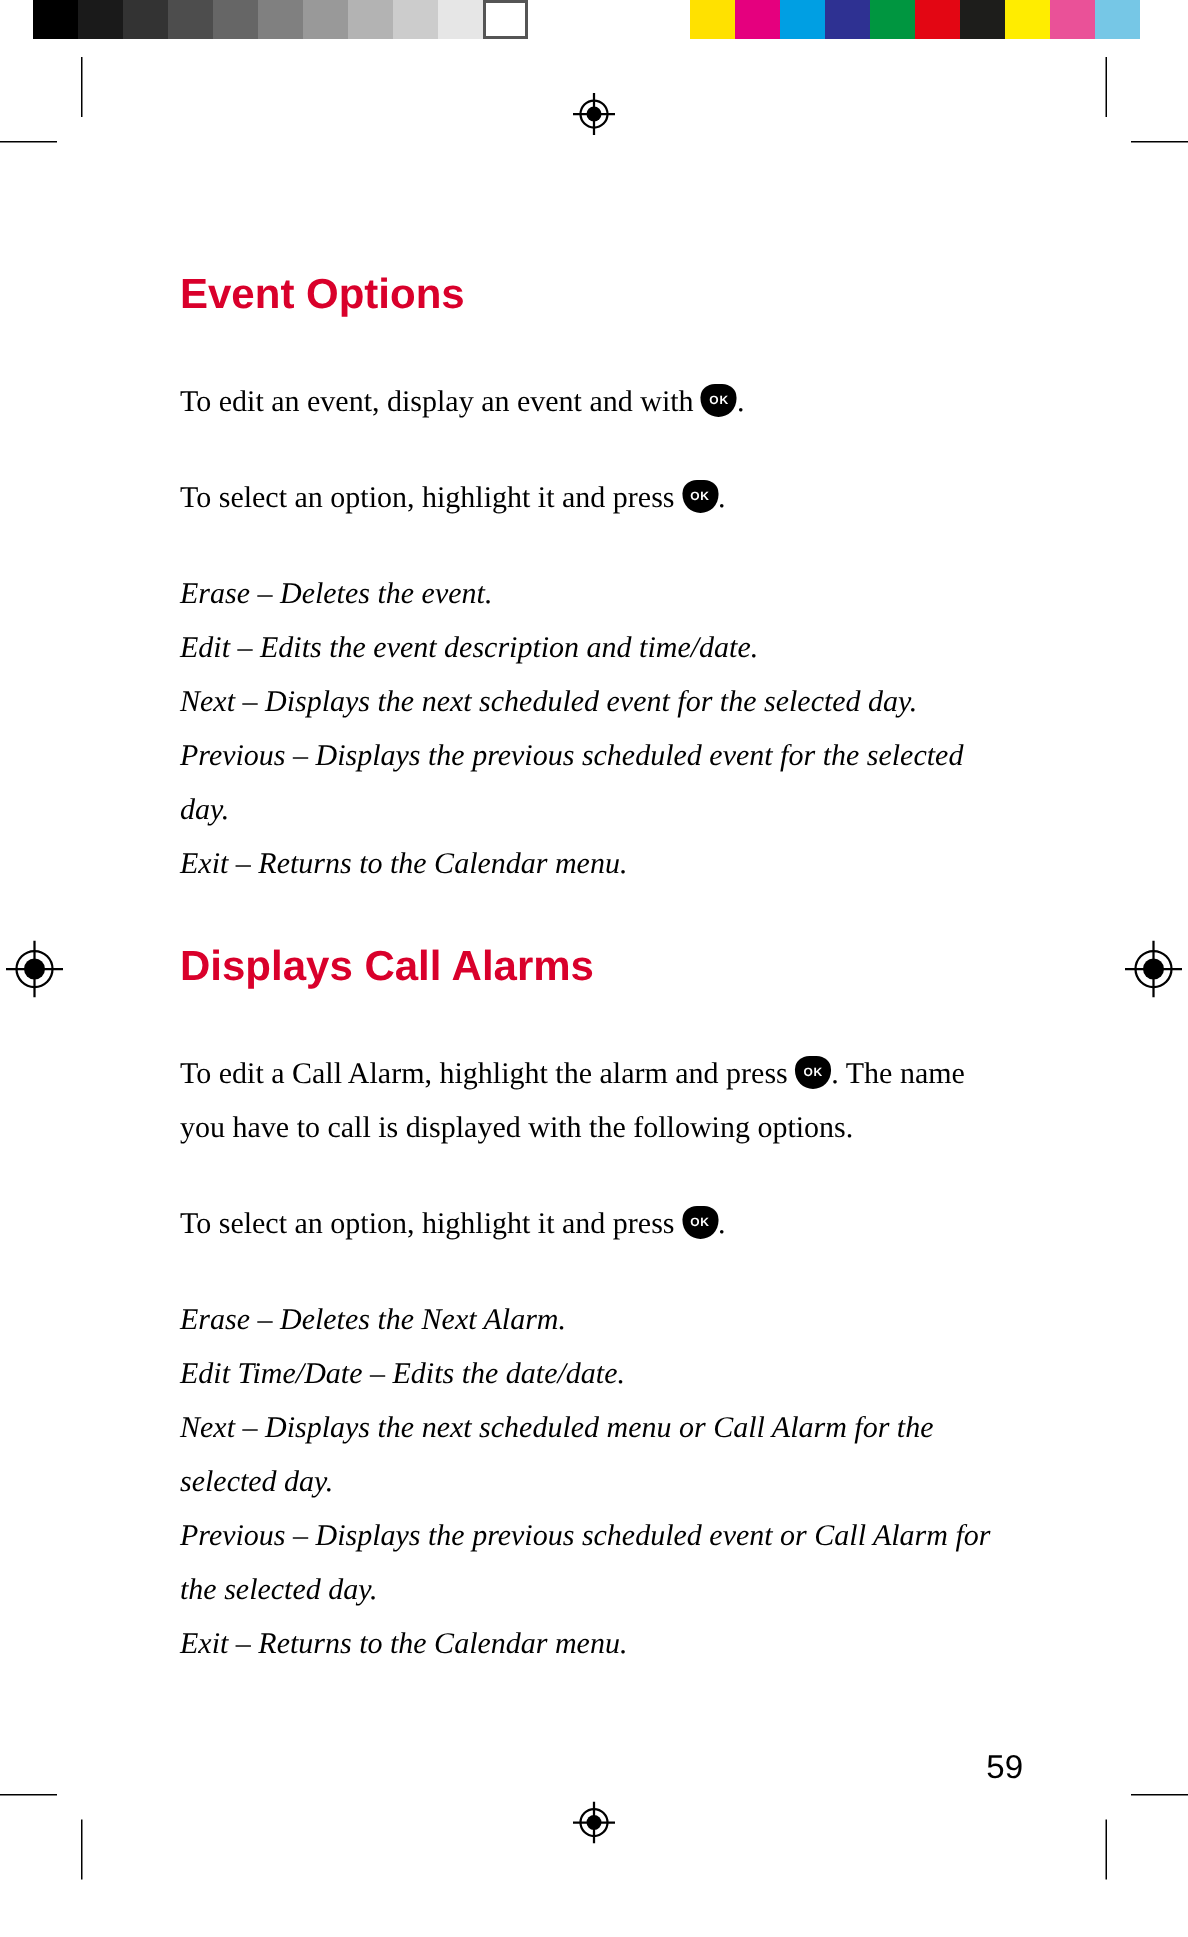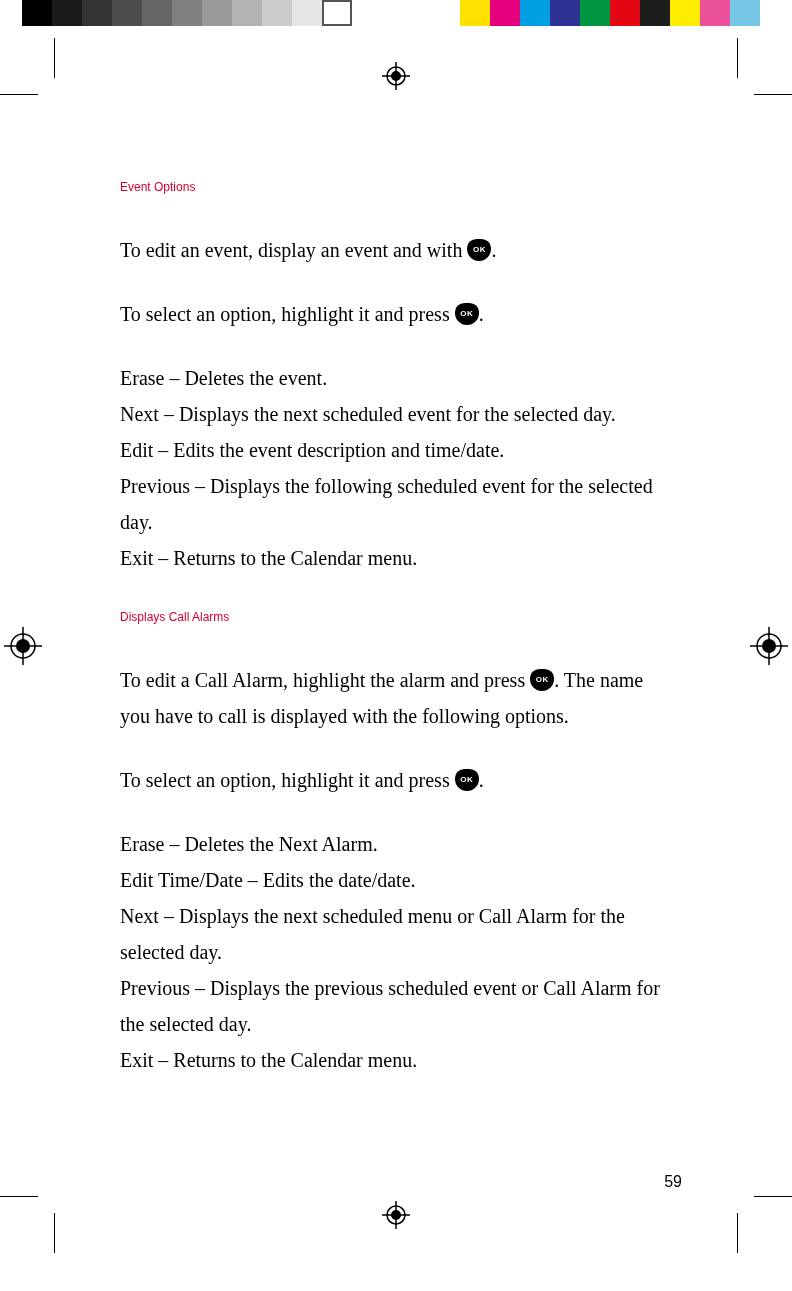--- a/index.html
+++ b/index.html
@@ -45,33 +45,34 @@
 
   
   .content {
     position: absolute;
     left: 120px;
     top: 180px;
     width: 550px;
   }
   h2 {
     font-family: Arial, Helvetica, sans-serif;
-    font-weight: normal;
+    font-weight: bold;
     color: #d9002b;
-    font-size: 12px;
+    font-size: 28px;
     margin: 0 0 38px 0;
   }
   p {
     margin: 0 0 28px 0;
     line-height: 36px;
     font-size: 20px;
   }
   .list p {
     margin: 0;
     line-height: 36px;
+    font-style: italic;
   }
   .list {
     margin-bottom: 34px;
   }
   .ok {
     display: inline-block;
     vertical-align: middle;
     width: 24px;
     height: 22px;
     background: #000;
@@ -85,21 +86,21 @@
     letter-spacing: 0.5px;
     position: relative;
     top: -2px;
   }
 
   .page-number {
     position: absolute;
     right: 110px;
     bottom: 100px;
     font-family: Arial, Helvetica, sans-serif;
-    font-size: 16px;
+    font-size: 22px;
   }
 
   
   .hline {
     position: absolute;
     height: 1px;
     background: #000;
   }
   .vline {
     position: absolute;
@@ -193,23 +194,23 @@
     <p>
       <span>To edit an event, display an event and with </span><span class="ok">OK</span><span>.</span>
     </p>
 
     <p>
       <span>To select an option, highlight it and press </span><span class="ok">OK</span><span>.</span>
     </p>
 
     <div class="list">
       <p>Erase – Deletes the event.</p>
+      <p>Edit – Edits the event description and time/date.</p>
       <p>Next – Displays the next scheduled event for the selected day.</p>
-      <p>Edit – Edits the event description and time/date.</p>
-      <p>Previous – Displays the following scheduled event for the selected day.</p>
+      <p>Previous – Displays the previous scheduled event for the selected day.</p>
       <p>Exit – Returns to the Calendar menu.</p>
     </div>
 
     <h2>Displays Call Alarms</h2>
 
     <p>
       <span>To edit a Call Alarm, highlight the alarm and press </span><span class="ok">OK</span><span>. The name you have to call is displayed with the following options.</span>
     </p>
 
     <p>

